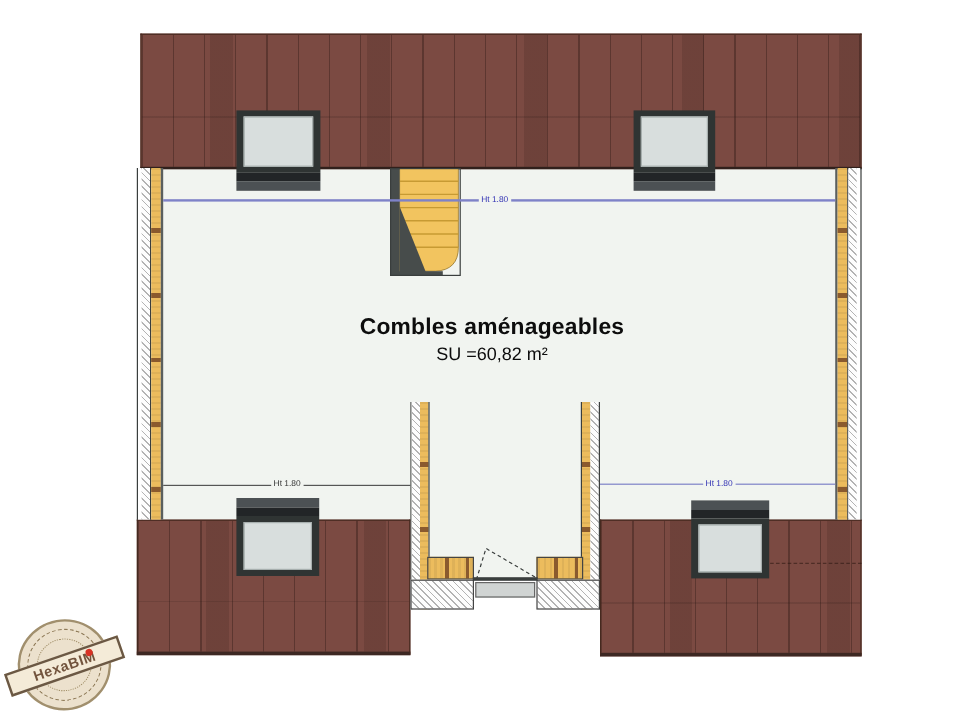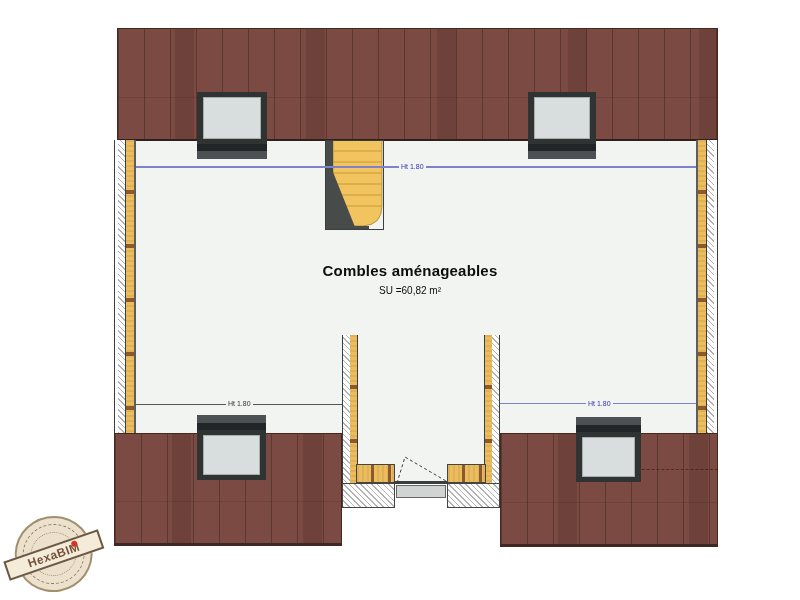--- a/index.html
+++ b/index.html
@@ -37,22 +37,22 @@
 
   
   .hline-blue{border-top:2px solid #7e82c8;height:0;}
   .hline-dark{border-top:1px solid #555555;height:0;}
   .line-label{font-size:7px;line-height:9px;background:#f1f4f0;padding:0 2px;white-space:nowrap;}
   .lbl-blue{color:#3232b4;}
   .lbl-dark{color:#333333;}
 
   
   .room-label{width:224px;text-align:center;color:#0d0d0d;}
-  .room-label .title{font-size:15px;font-weight:bold;letter-spacing:0.2px;margin-bottom:4px;}
-  .room-label .stat{font-size:10px;line-height:15px;}
+  .room-label .title{font-size:19px;font-weight:bold;letter-spacing:0.2px;margin-bottom:4px;}
+  .room-label .stat{font-size:15px;line-height:15px;}
 
   
   .step{background:#d0d4d3;border:1px solid #666;box-sizing:border-box;}
   .threshold{background:#3a3e3d;}
   .sill{border:1px solid #444;box-sizing:border-box;}
   .bottom-band{border:1px solid #444;box-sizing:border-box;}
 
   .dashline{border-top:1px dashed rgba(42,22,16,0.55);height:0;}
 
   

